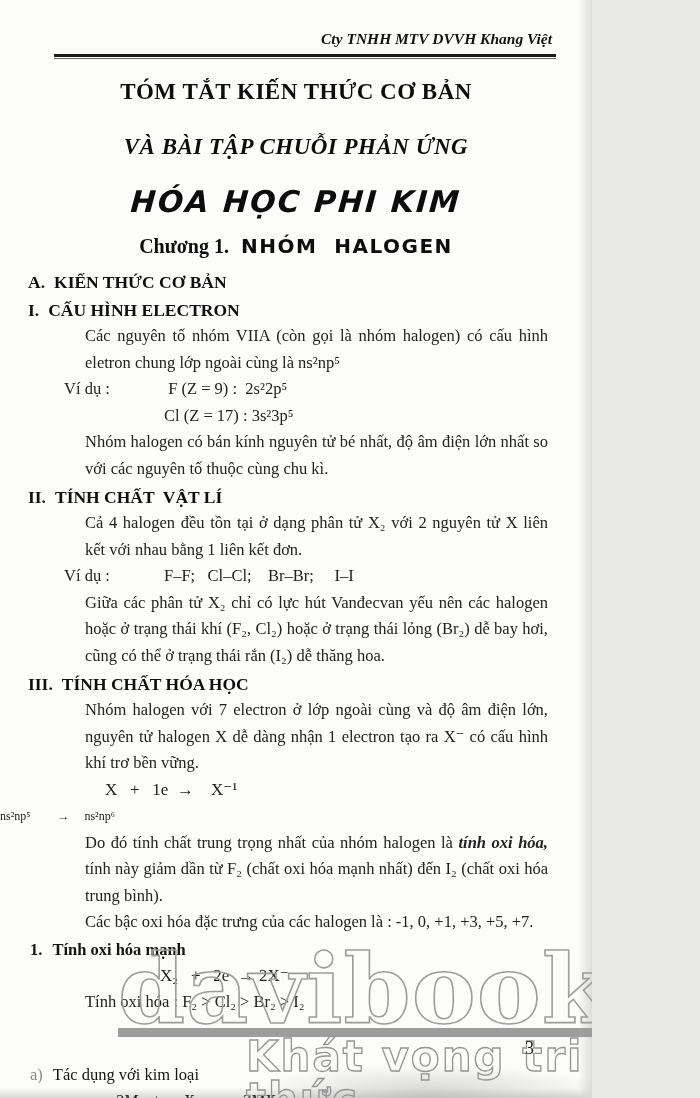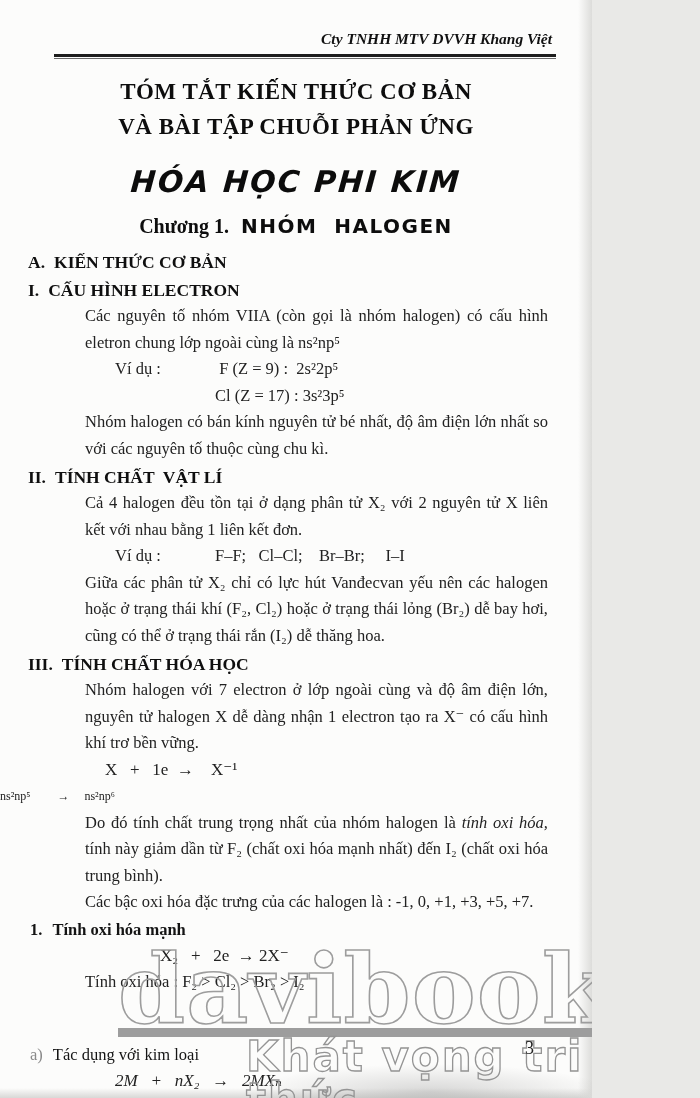--- a/index.html
+++ b/index.html
@@ -33,21 +33,21 @@
     border-bottom:1px solid #6a6a6a;
     height:1px;
   }
   
   .t-main{
     margin:18px 40px 0 40px;
     text-align:center;
     font-size:23px;font-weight:bold;color:#0d0d0d;
     letter-spacing:.5px;line-height:30px;
   }
-  .t-main.second{margin-top:5px;}
+  .t-main.second{margin-top:25px;font-style:italic;}
   .t-subject{
     margin-top:22px;text-align:center;
     font-family:"DejaVu Sans","Liberation Sans",sans-serif;
     font-style:italic;font-weight:bold;
     font-size:30px;letter-spacing:2px;color:#0c0c0c;
     transform:skewX(-4deg);
   }
   .t-chapter{
     margin-top:14px;text-align:center;
     font-size:20px;color:#0d0d0d;line-height:26px;
@@ -65,29 +65,29 @@
   }
   .sec-h .mk{display:inline-block;margin-right:9px;}
   .sub-h{padding-left:30px;margin-top:1px;font-weight:bold;font-size:16.5px;line-height:26px;color:#141414;}
   .sub-h .mk{display:inline-block;margin-right:10px;}
   .sub-h.lite{font-weight:normal;margin-top:46px;}
   .sub-h.lite .mk{color:#8a8a8a;}
   p.body{
     margin:0 44px 0 85px;
     text-align:justify;
   }
-  .ex-row{display:flex;margin-left:115px;margin-right:44px;}
+  .ex-row{display:flex;margin-left:64px;margin-right:44px;}
   .ex-label{width:100px;flex:0 0 100px;}
   .eq{margin:0;}
   .eq.eq-x1e{margin-left:105px;font-size:17px;}
   .eq.eq-ns{font-size:12px;}
   .eq.eq-x2{margin-left:160px;font-size:17px;}
   .eq.eq-2m{margin-left:115px;font-size:17px;font-style:italic;}
   .note{margin-left:92px;}
-  .emph{font-weight:normal;font-style:italic;}
+  .emph{font-weight:bold;font-style:italic;}
   
   .wm-brand{
     position:absolute;left:118px;top:942px;
     font-family:"DejaVu Serif","Liberation Serif",serif;
     font-weight:bold;font-size:96px;line-height:1;
     color:transparent;
     -webkit-text-stroke:1.6px #9d9d9d;
     letter-spacing:1px;
     pointer-events:none;
     text-decoration:underline;

